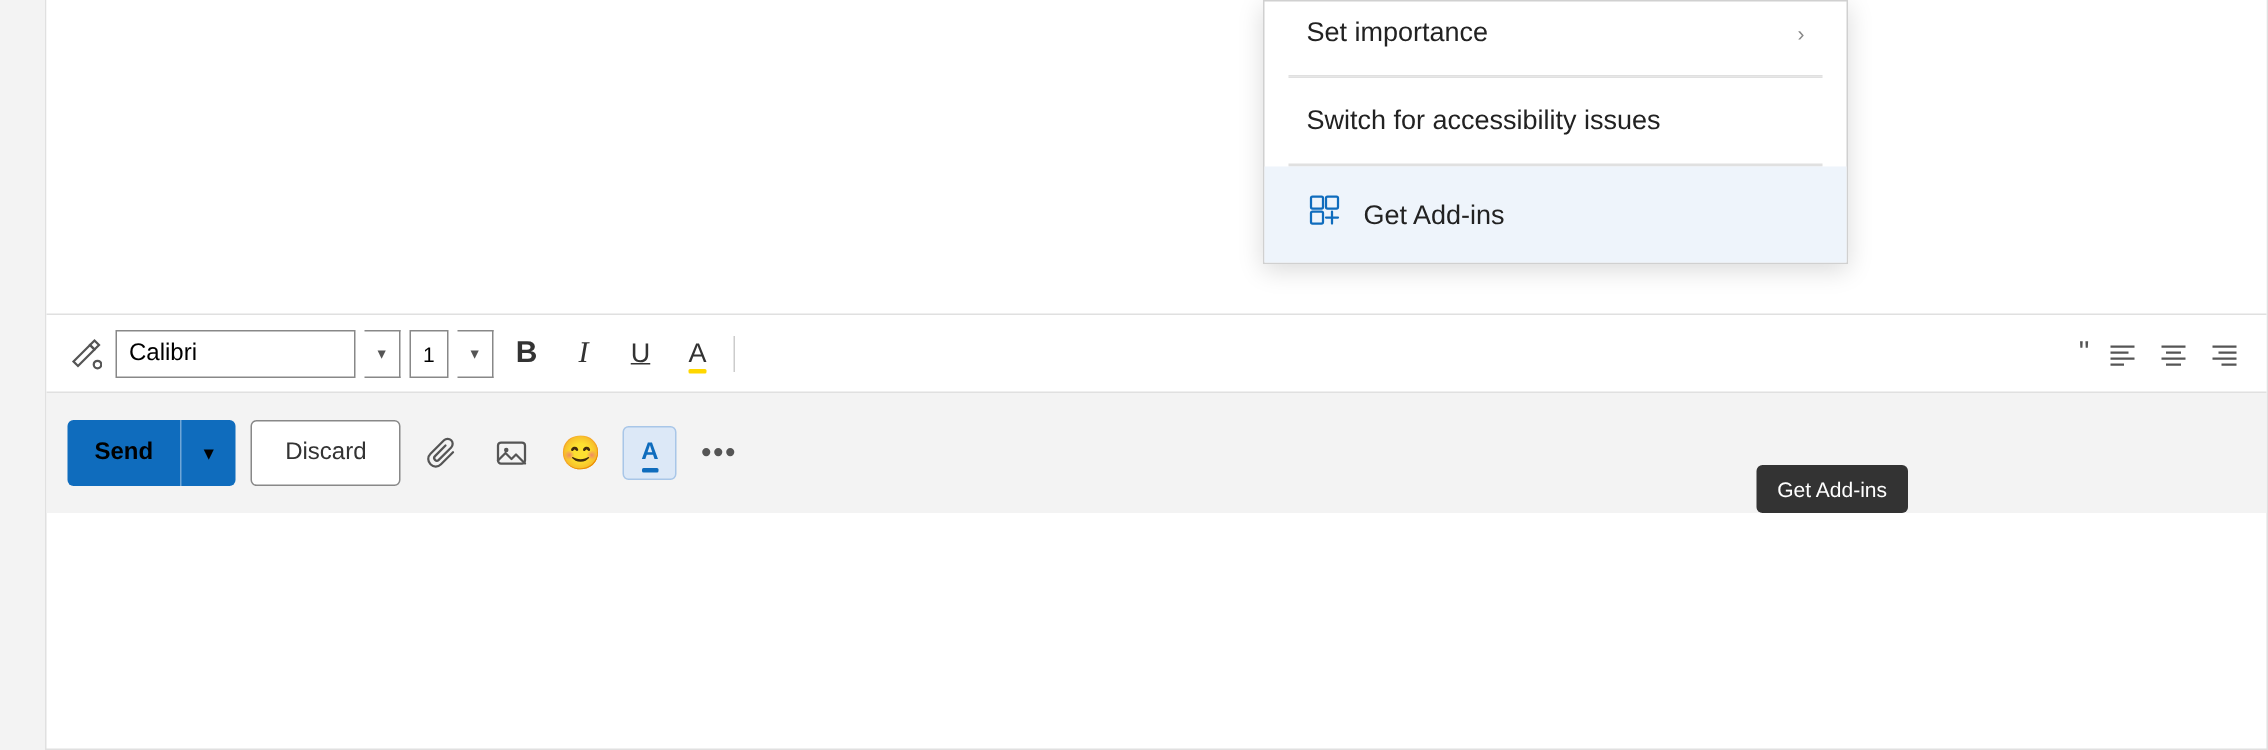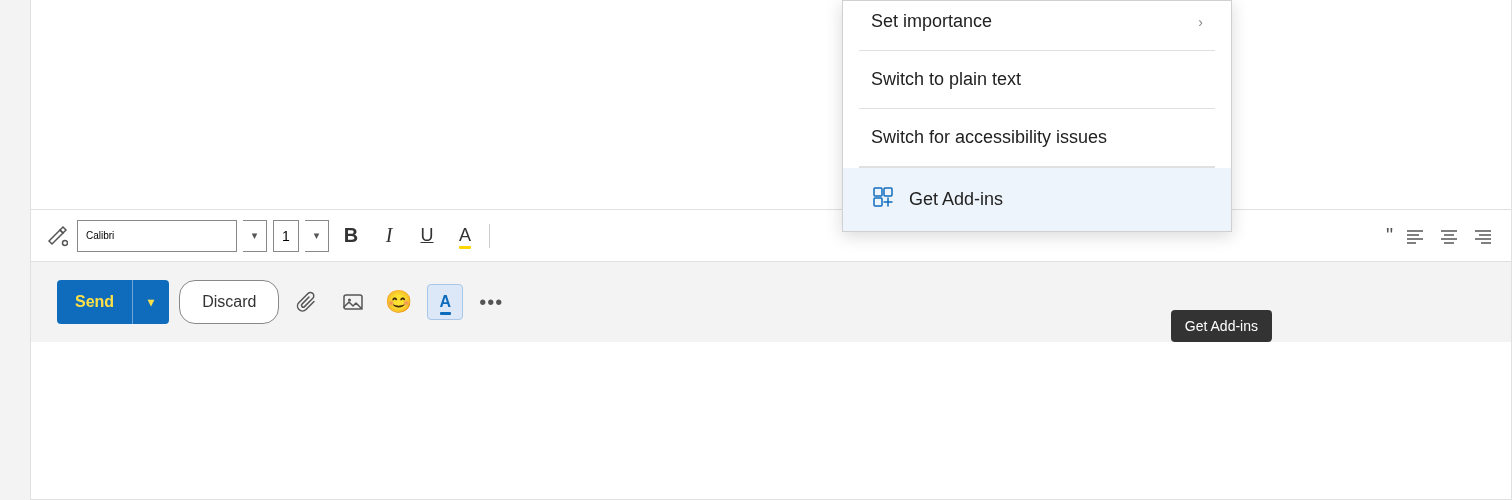--- a/index.html
+++ b/index.html
@@ -47,21 +47,21 @@
       justify-content: center;
       cursor: pointer;
       border-radius: 4px;
       font-size: 18px;
       color: #555;
     }
 
     .font-name-input {
       border: 1px solid #888;
       padding: 3px 8px;
-      font-size: 10px;
+      font-size: 16px;
       width: 160px;
       height: 32px;
       outline: none;
     }
 
     .dropdown-arrow {
       width: 24px;
       height: 32px;
       display: flex;
       align-items: center;
@@ -140,29 +140,28 @@
       padding: 10px 14px;
       background: #f3f3f3;
       gap: 10px;
       height: 80px;
     }
 
     .send-button {
       display: flex;
       align-items: center;
       background: #0f6cbd;
-      color: #fde047;
+      color: #000000;
       border: none;
       border-radius: 4px;
       height: 44px;
       cursor: pointer;
       font-size: 16px;
       font-weight: 600;
       overflow: hidden;
-      margin-left: 12px;
     }
 
     .send-label {
       padding: 0 18px;
       height: 100%;
       display: flex;
       align-items: center;
     }
 
     .send-divider {
@@ -176,21 +175,21 @@
       height: 100%;
       display: flex;
       align-items: center;
       justify-content: center;
       font-size: 12px;
     }
 
     .discard-button {
       background: #fff;
       border: 1px solid #888;
-      border-radius: 16px;
+      border-radius: 4px;
       height: 44px;
       padding: 0 22px;
       font-size: 16px;
       cursor: pointer;
       font-weight: 500;
       color: #333;
     }
 
     .action-icon-btn {
       width: 36px;
@@ -401,23 +400,20 @@
 
 <div class="dropdown-menu">
 
   <div class="menu-item menu-item-with-arrow set-importance-item">
     <span class="menu-item-text">Set importance</span>
     <span class="menu-item-arrow">›</span>
   </div>
 
   <div class="menu-divider"></div>
 
-  <div class="menu-item">
-    <span class="menu-item-text">Switch to plain text</span>
-  </div>
 
   <div class="menu-divider"></div>
 
   <div class="menu-item">
     <span class="menu-item-text">Switch for accessibility issues</span>
   </div>
 
   <div class="menu-divider"></div>
 
 

